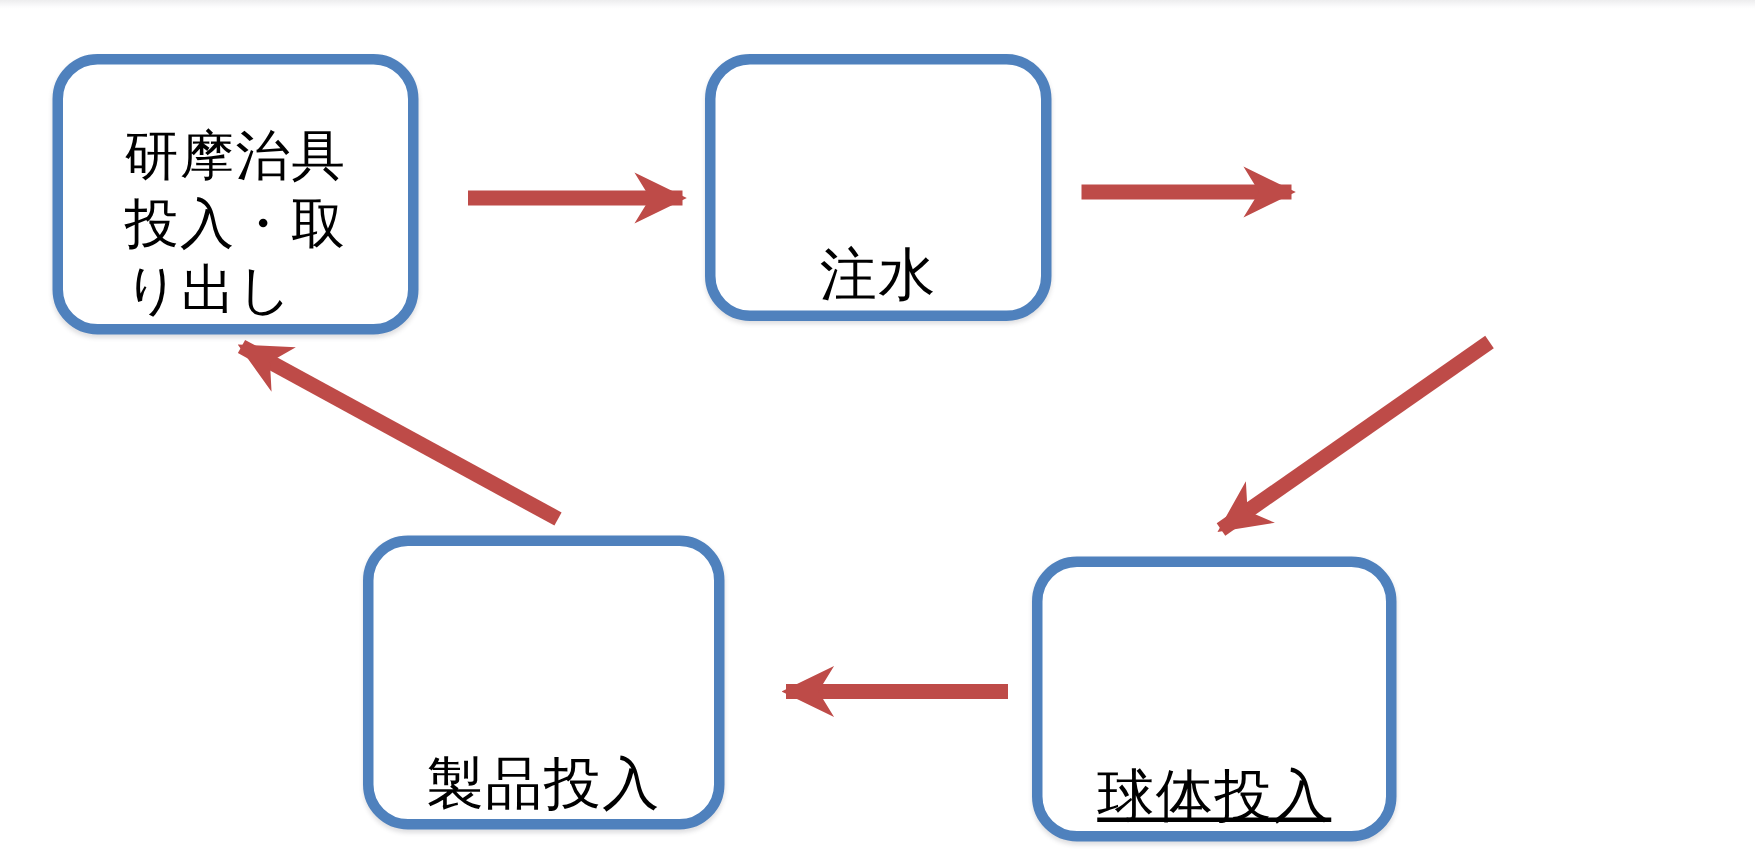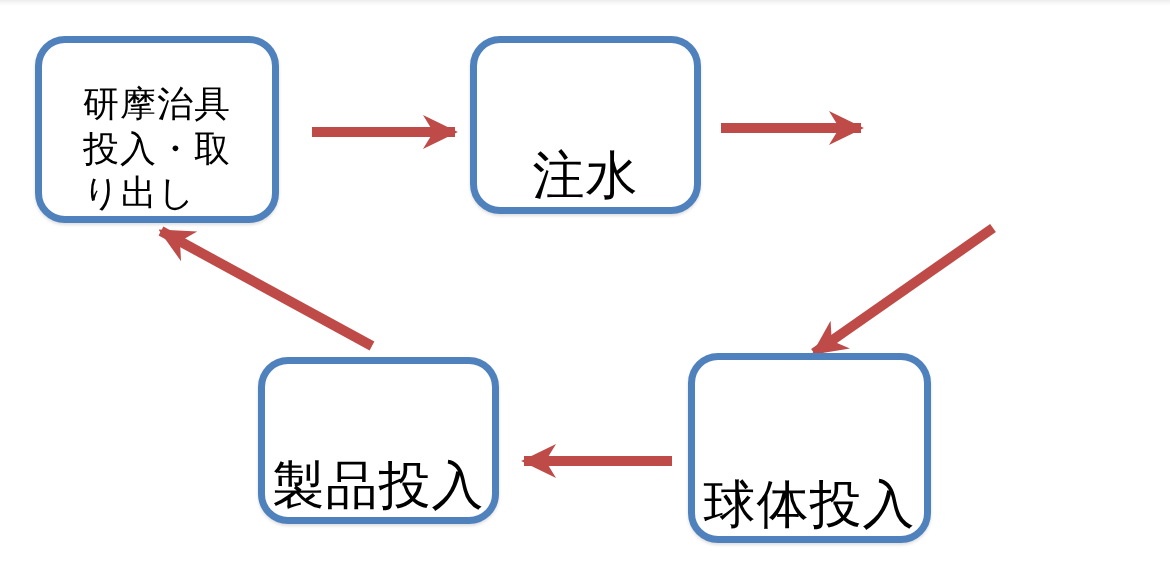--- a/index.html
+++ b/index.html
@@ -33,32 +33,32 @@
     border-radius: 30px;
     box-shadow: 0 2px 3px rgba(80,80,90,0.18);
     display: flex;
     align-items: flex-end;
     justify-content: center;
     color: var(--text);
   }
   .node .label {
     white-space: pre-line;
     line-height: 1.22;
-    font-size: 52px;
+    font-size: 38px;
     font-weight: 500;
     letter-spacing: 1px;
     text-align: center;
   }
   
   .node-jig     { left: 35px;  top: 36px;  width: 244px; height: 187px; }
   .node-jig .label { font-size: 36px; text-align: left; line-height: 1.24; }
   .node-water   { left: 470px; top: 36px;  width: 231px; height: 178px; }
   .node-powder  { left: 875px; top: 33px;  width: 248px; height: 183px; }
-  .node-sphere  { left: 688px; top: 353px; width: 243px; height: 190px; }
-  .node-product { left: 258px; top: 357px; width: 241px; height: 167px; }
+  .node-sphere  { left: 688px; top: 371px; width: 243px; height: 190px; text-decoration: underline; }
+  .node-product { left: 242px; top: 357px; width: 241px; height: 196px; }
   svg.arrows {
     position: absolute; left: 0; top: 0;
     width: 1170px; height: 573px;
     pointer-events: none;
   }
   svg.arrows line {
     stroke: var(--arrow);
     stroke-width: 10;
     stroke-linecap: butt;
   }

